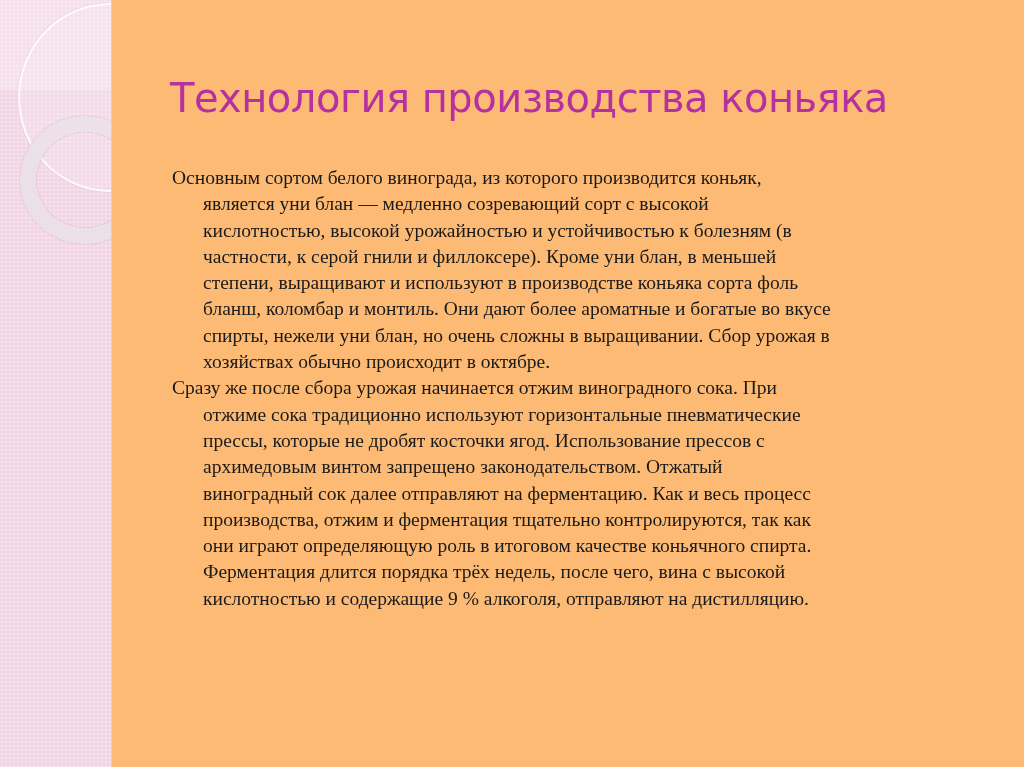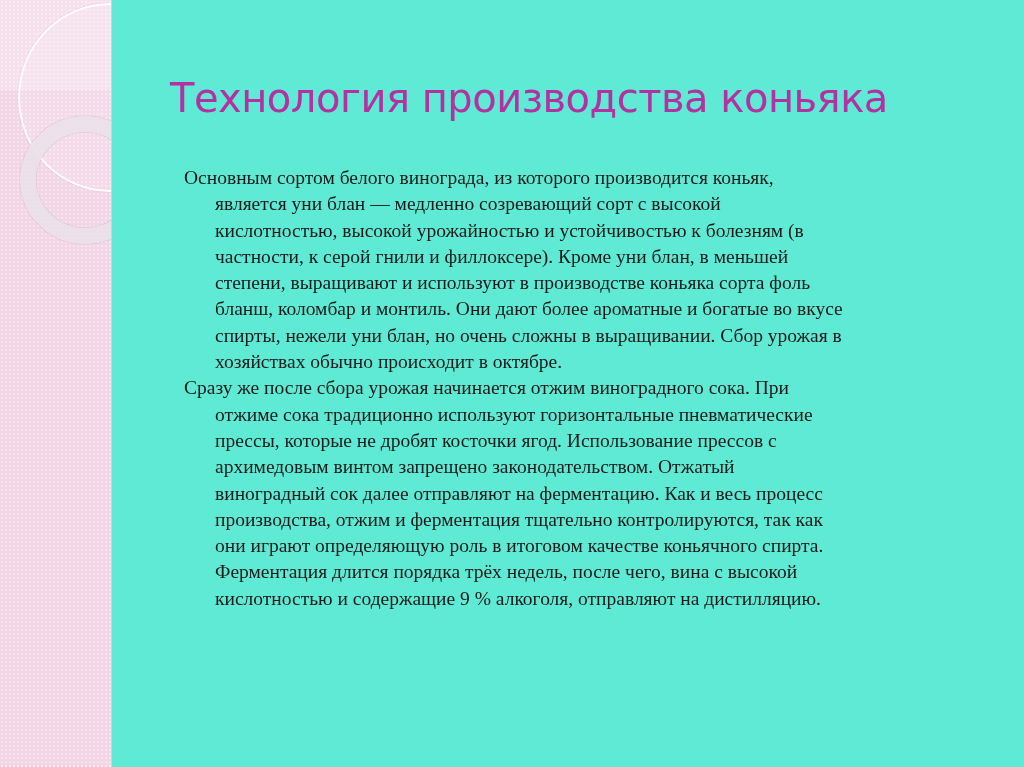--- a/index.html
+++ b/index.html
@@ -7,21 +7,21 @@
       padding: 0;
       width: 1024px;
       height: 767px;
       overflow: hidden;
       background: #ffffff;
     }
     .slide {
       position: relative;
       width: 1024px;
       height: 767px;
-      background: #5eead4;
+      background: #fdba74;
     }
     .side-band {
       position: absolute;
       left: 0;
       top: 0;
       width: 111px;
       height: 767px;
       background-color: #f2d6e6;
       background-image:
         radial-gradient(rgba(255,255,255,0.35) 1px, transparent 1.2px);
@@ -64,21 +64,21 @@
       width: 830px;
       font-family: "DejaVu Sans", sans-serif;
       font-size: 40px;
       color: #b530a0;
       letter-spacing: -0.5px;
       line-height: 60px;
       white-space: nowrap;
     }
     .body {
       position: absolute;
-      left: 184px;
+      left: 172px;
       top: 165px;
       width: 820px;
       font-family: "Liberation Serif", serif;
       font-size: 19.5px;
       line-height: 26.3px;
       color: #1a1a1a;
     }
     .para {
       margin: 0;
       padding-left: 31px;

